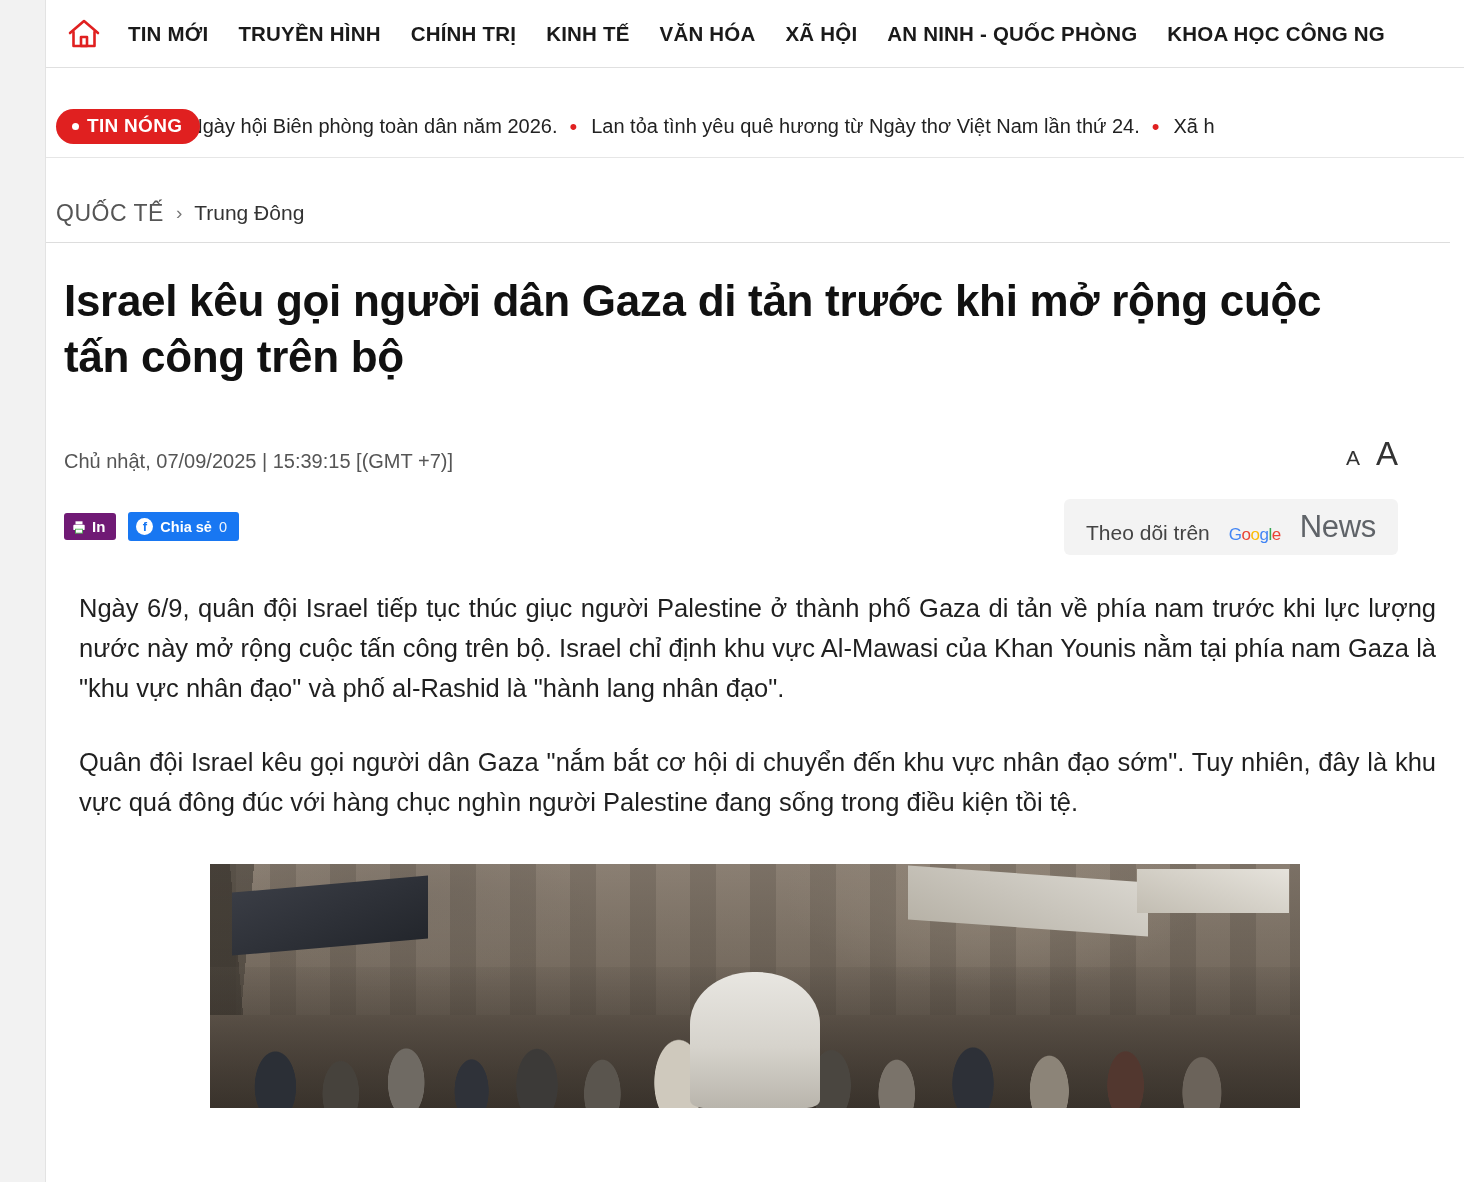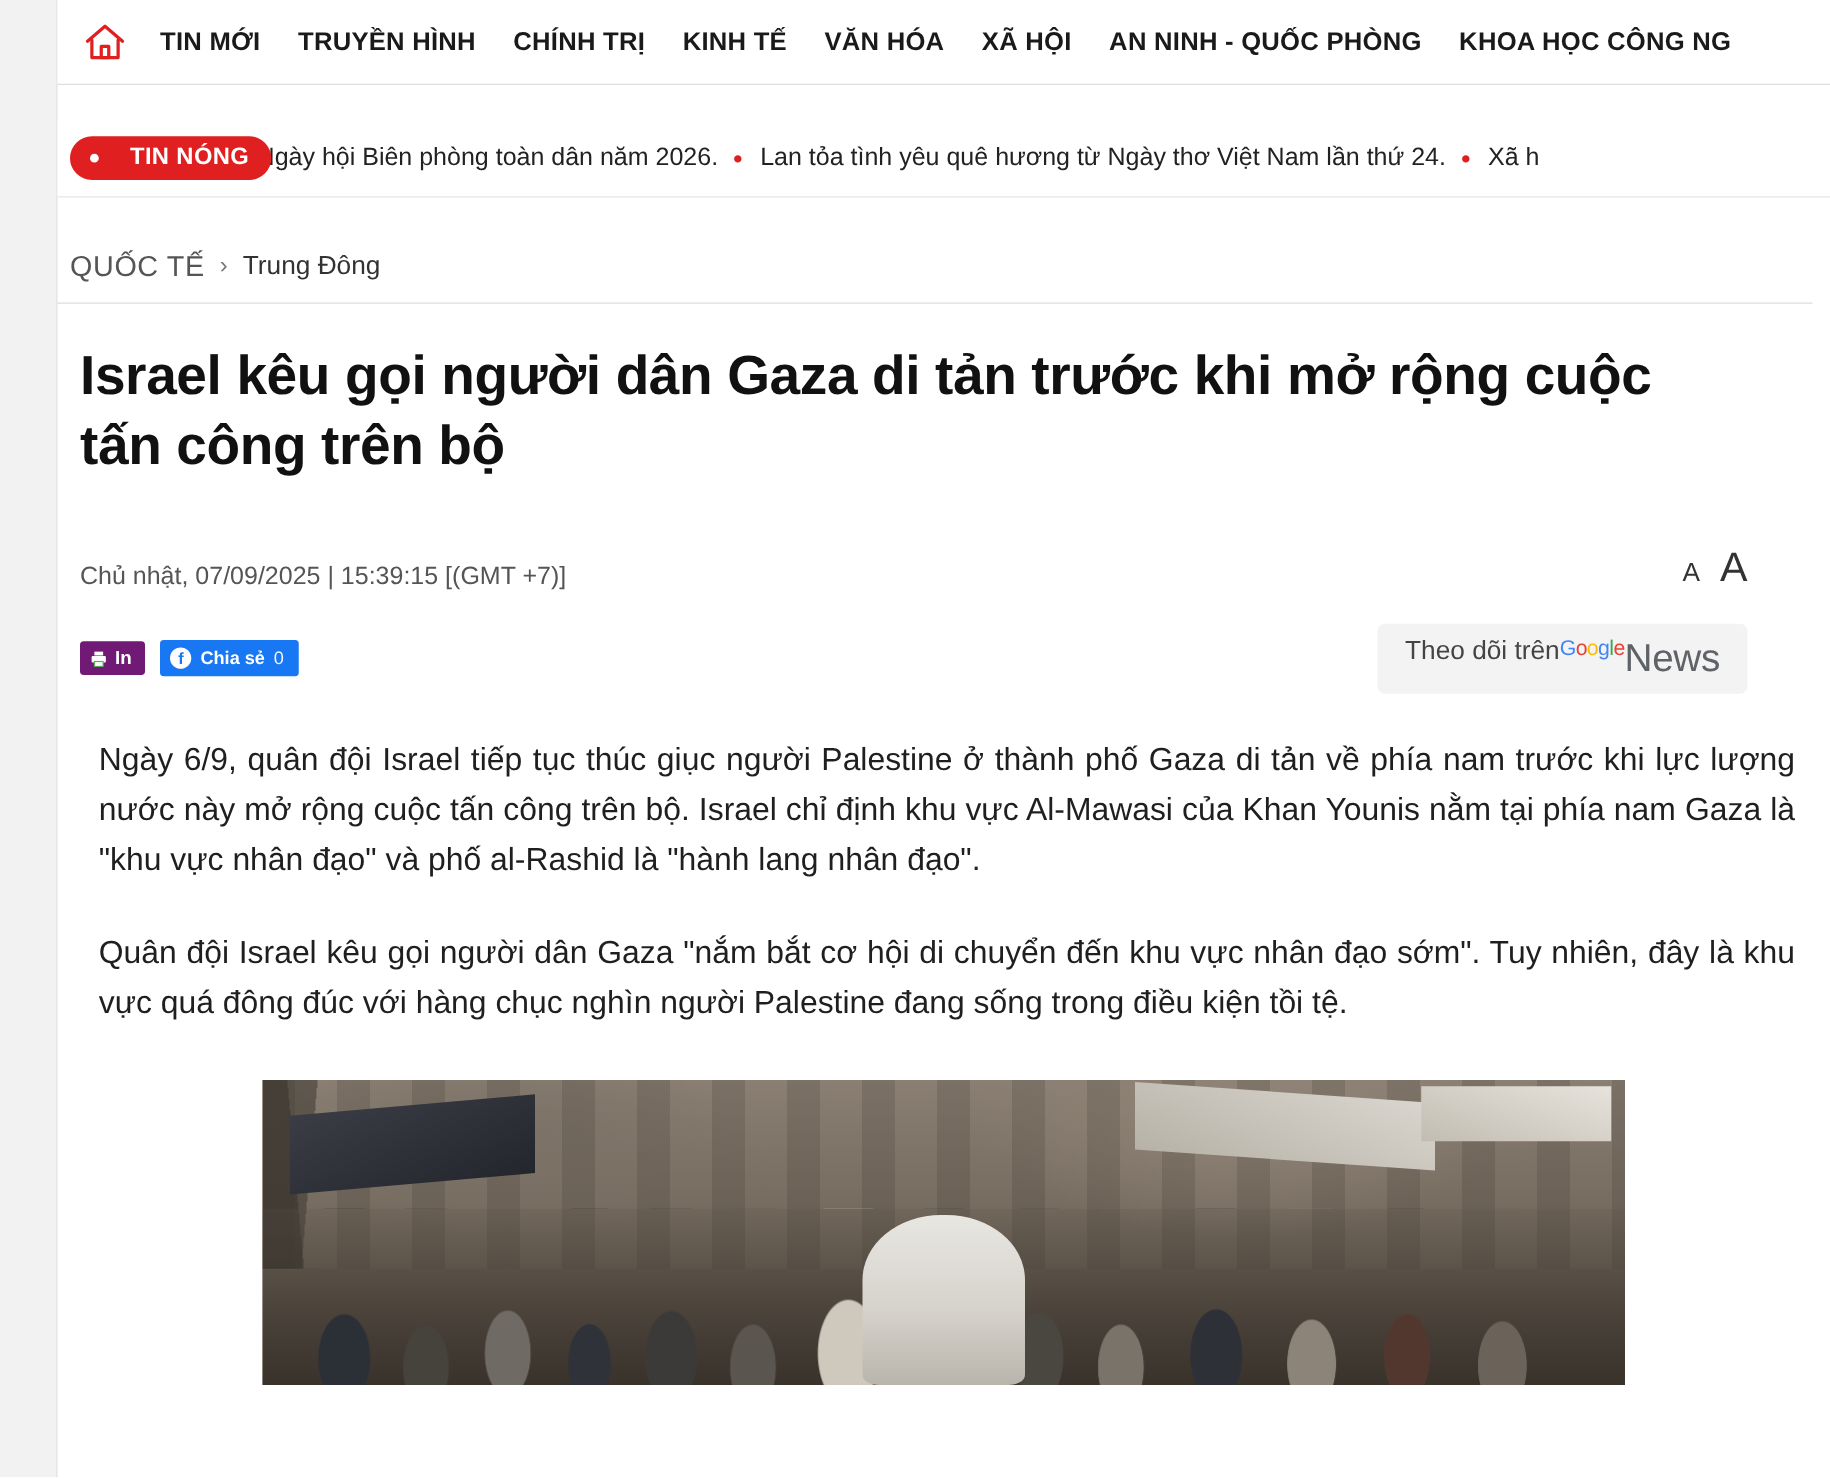--- a/index.html
+++ b/index.html
@@ -77,21 +77,21 @@
   }
   .hot-badge {
     background: #e02020;
     color: #ffffff;
     font-size: 19px;
     font-weight: 700;
     border-radius: 18px;
     padding: 6px 18px 7px 16px;
     display: flex;
     align-items: center;
-    gap: 25px;
+    gap: 8px;
     flex: 0 0 auto;
     letter-spacing: 0.3px;
     z-index: 2;
   }
   .hot-badge .dot {
     width: 7px; height: 7px;
     border-radius: 50%;
     background: #ffffff;
     display: inline-block;
   }
@@ -221,22 +221,22 @@
   .btn-fb .count { font-weight: 400; opacity: .92; }
   .fb-circle {
     width: 17px; height: 17px; border-radius: 50%;
     background: #ffffff; color: #1877f2;
     font-size: 13px; font-weight: 700;
     display: flex; align-items: center; justify-content: center;
     line-height: 1;
   }
   .gnews {
     display: flex;
-    align-items: flex-start;
-    gap: 0;
+    align-items: flex-end;
+    gap: 19px;
     background: #f3f3f3;
     border-radius: 6px;
     padding: 10px 22px;
     margin-right: 36px;
     cursor: pointer;
   }
   .gnews .lbl { font-size: 21px; color: #444444; }
   .gword { font-size: 17px; font-weight: 400; letter-spacing: -0.5px; }
   .gword .b { color: #4285f4; } .gword .r { color: #ea4335; }
   .gword .y { color: #fbbc05; } .gword .g { color: #34a853; }

